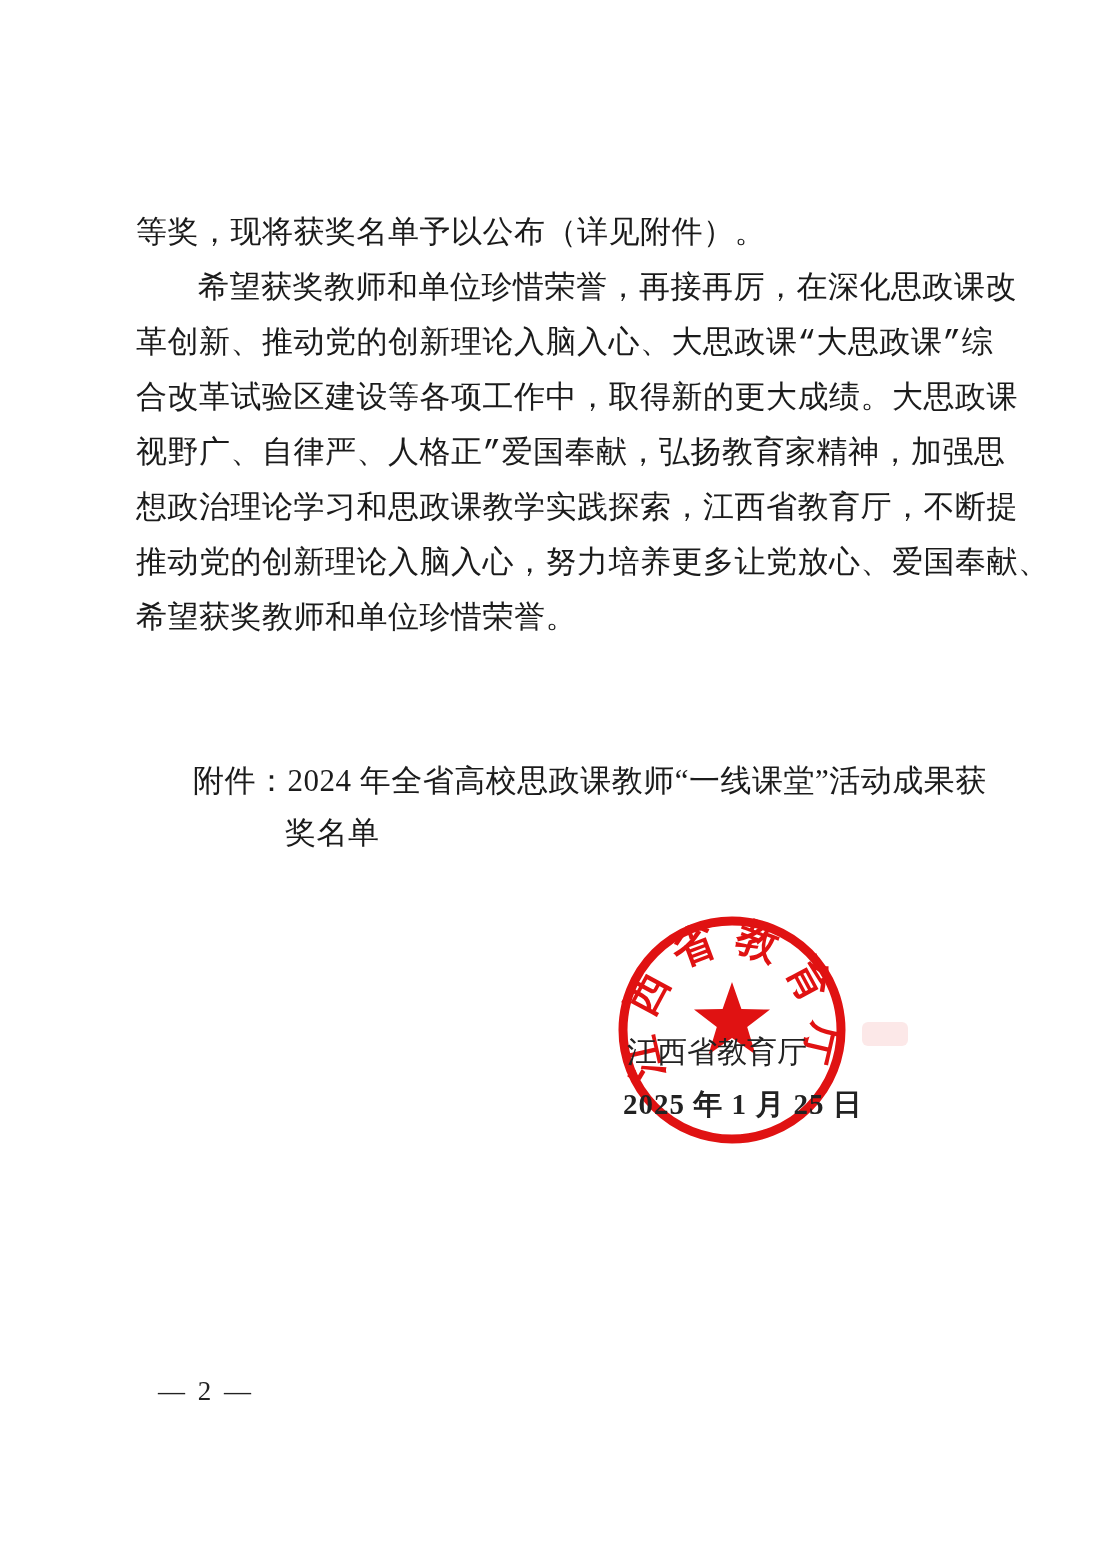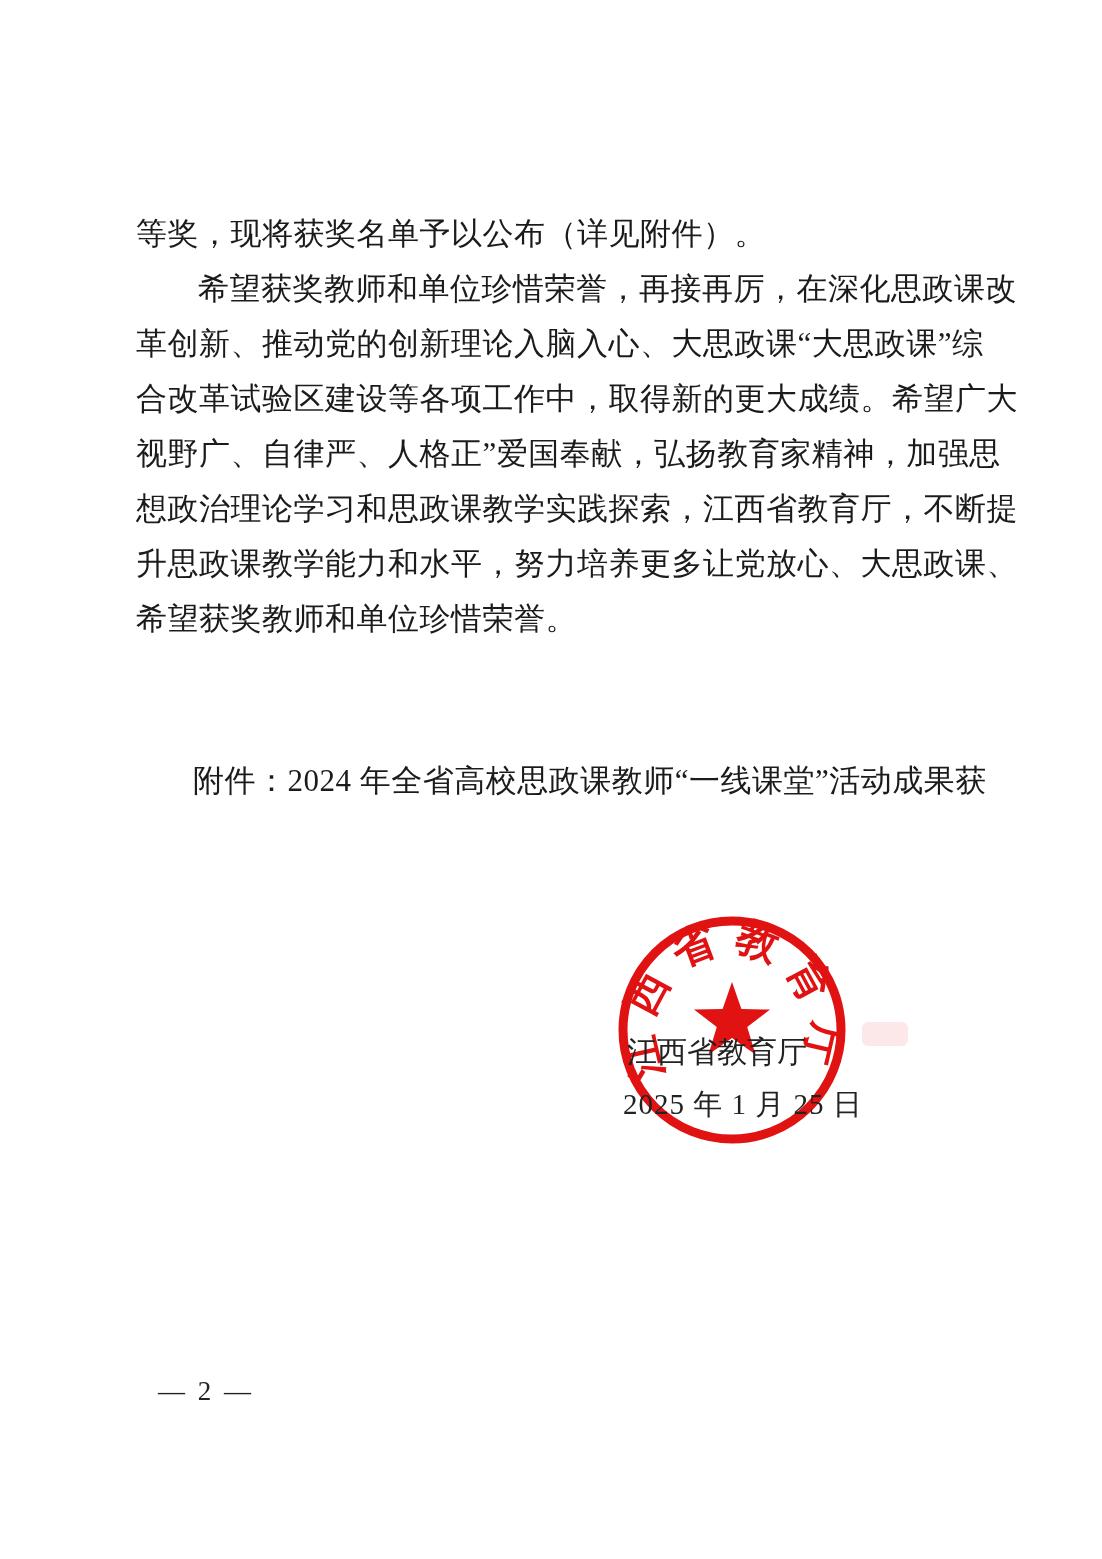--- a/index.html
+++ b/index.html
@@ -22,20 +22,21 @@
     left: 136px;
     top: 206px;
     width: 856px;
     font-size: 31px;
     line-height: 55px;
     letter-spacing: 0.5px;
     white-space: nowrap;
   }
   .body-text .line {
     height: 55px;
+    font-family: Liberation Mono, monospace;
   }
   .body-text .line.indent {
     padding-left: 62px;
   }
   
   .attachment-block {
     position: absolute;
     left: 193px;
     top: 755px;
     width: 800px;
@@ -75,20 +76,21 @@
     white-space: nowrap;
   }
   .issue-date {
     position: absolute;
     left: 623px;
     top: 1085px;
     font-size: 29px;
     letter-spacing: 1px;
     color: #222;
     white-space: nowrap;
+    font-weight: bold;
   }
   
   .page-number {
     position: absolute;
     left: 158px;
     top: 1376px;
     font-size: 27px;
     letter-spacing: 3px;
     color: #222;
     white-space: nowrap;
@@ -96,29 +98,30 @@
 </style>
 </head>
 <body>
 
 <div class="page">
 
   <div class="body-text">
       <div class="line">等奖，现将获奖名单予以公布（详见附件）。</div>
       <div class="line indent">希望获奖教师和单位珍惜荣誉，再接再厉，在深化思政课改</div>
       <div class="line">革创新、推动党的创新理论入脑入心、大思政课“大思政课”综</div>
-      <div class="line">合改革试验区建设等各项工作中，取得新的更大成绩。希望广大</div>
+      <div class="line">合改革试验区建设等各项工作中，取得新的更大成绩。大思政课</div>
       <div class="line">视野广、自律严、人格正”爱国奉献，弘扬教育家精神，加强思</div>
       <div class="line">想政治理论学习和思政课教学实践探索，江西省教育厅，不断提</div>
-      <div class="line">升思政课教学能力和水平，努力培养更多让党放心、大思政课、</div>
+      <div class="line">推动党的创新理论入脑入心，努力培养更多让党放心、爱国奉献、</div>
       <div class="line">希望获奖教师和单位珍惜荣誉。</div>
     </div>
 
   <div class="attachment-block">
       <div class="att-line att-line-0">附件：2024 年全省高校思政课教师“一线课堂”活动成果获</div>
+      <div class="att-line att-line-1">奖名单</div>
     </div>
 
   <svg class="seal" viewBox="0 0 280 280" xmlns="http://www.w3.org/2000/svg">
     <circle cx="140" cy="140" r="109" fill="none" stroke="#e01212" stroke-width="9"></circle>
     <polygon fill="#e01212" points="140,92 130.6,119.1 102,119.6 124.8,136.9 116.5,164.4 140,148 163.5,164.4 155.2,136.9 178,119.6 149.4,119.1"></polygon>
     <defs>
       <path id="seal-arc-path" d="M 76.1 184.7 A 78 78 0 1 1 203.9 184.7" fill="none"></path>
     </defs>
     <text fill="#e01212" font-size="42" font-weight="bold" letter-spacing="14" font-family="Liberation Serif, DejaVu Serif, serif">
       <textPath href="#seal-arc-path" startOffset="50%" text-anchor="middle">江西省教育厅</textPath>

